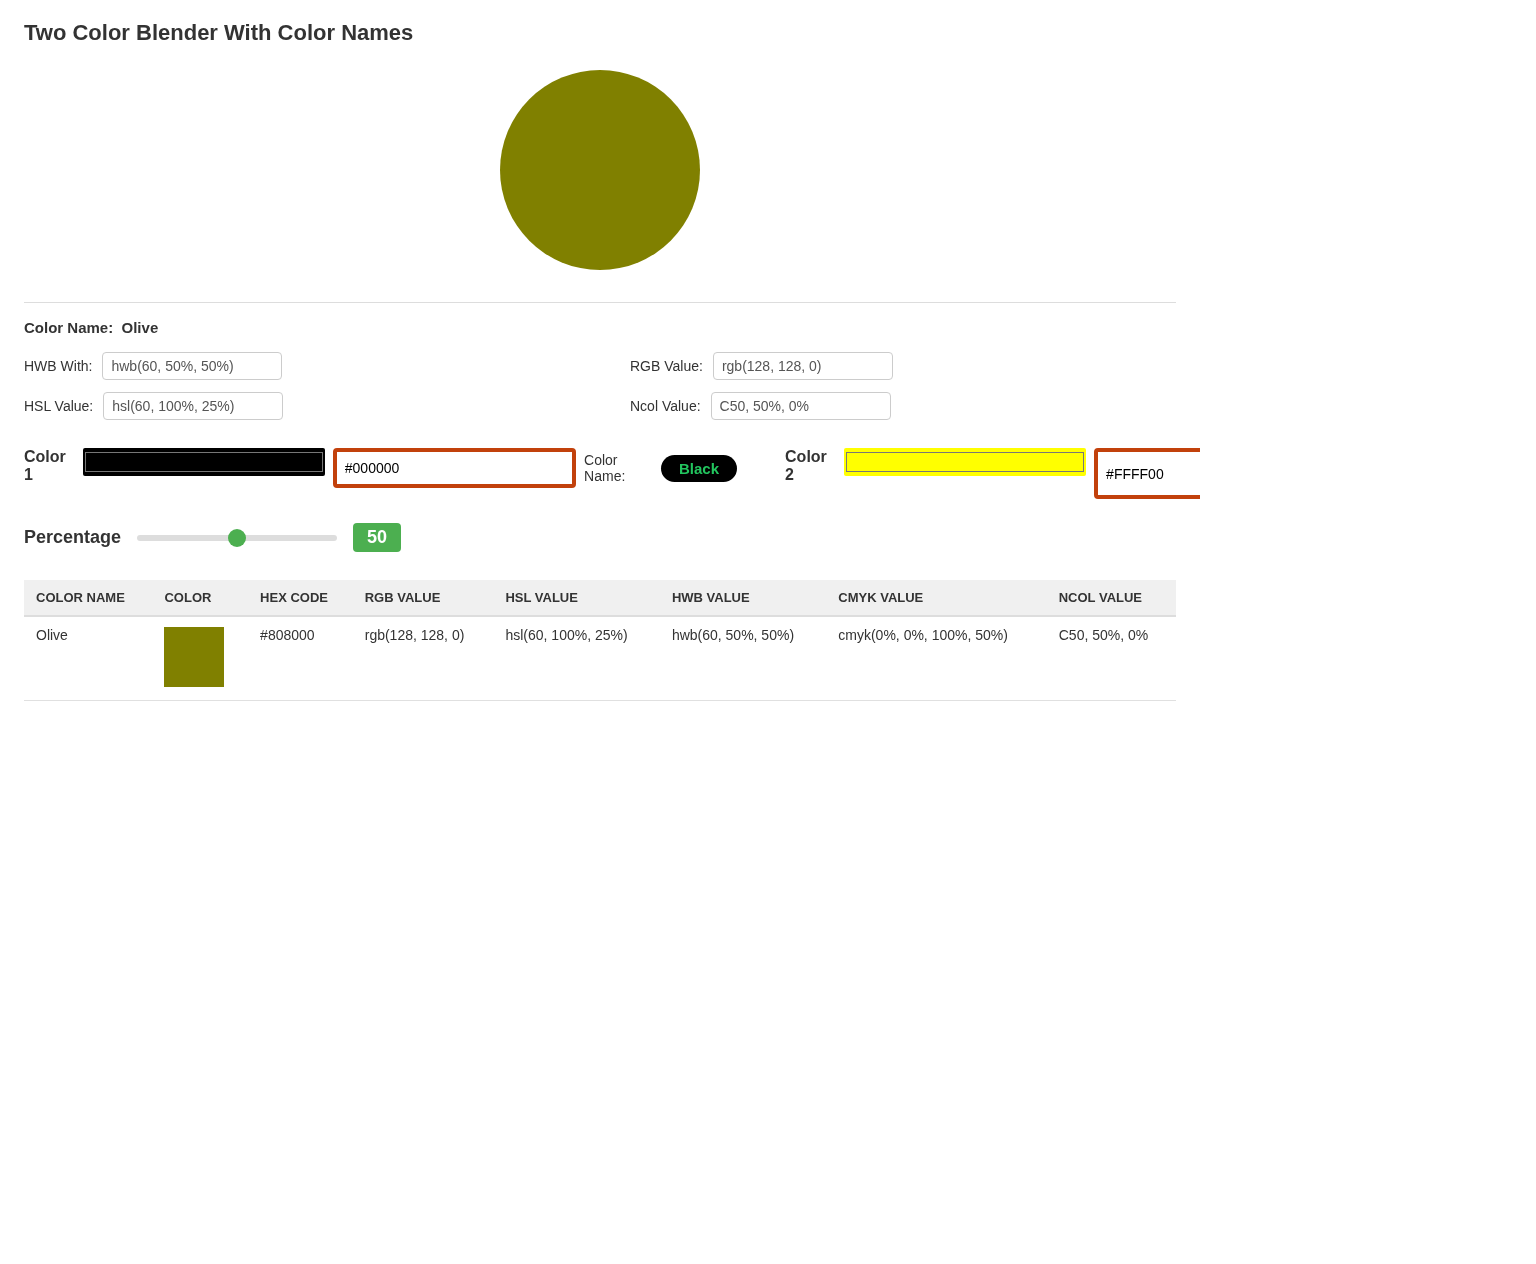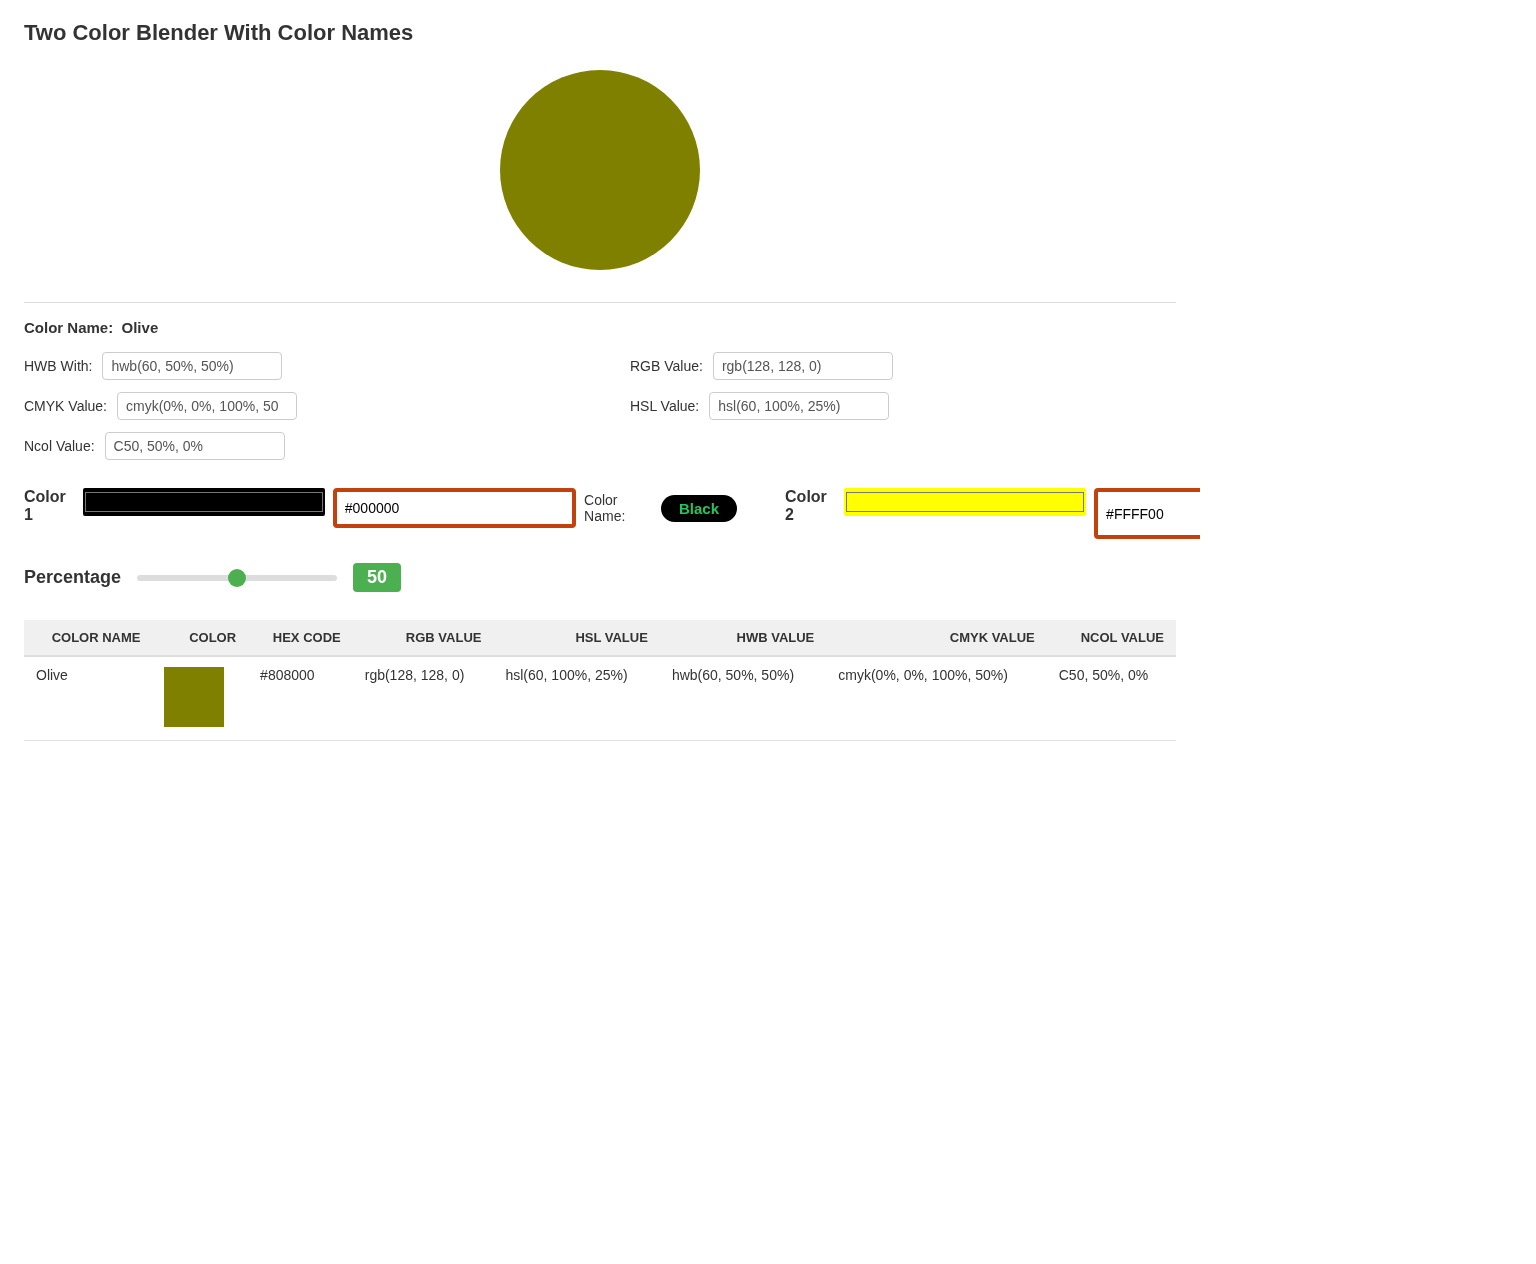--- a/index.html
+++ b/index.html
@@ -159,21 +159,21 @@
       font-weight: bold;
     }
     
     .results-table {
       width: 100%;
       border-collapse: collapse;
       margin-top: 8px;
     }
     .results-table th {
       background: #f0f0f0;
-      text-align: right;
+      text-align: left;
       padding: 10px 12px;
       font-size: 13px;
       font-weight: bold;
       border-bottom: 2px solid #ddd;
       white-space: nowrap;
     }
     .results-table td {
       padding: 10px 12px;
       border-bottom: 1px solid #e0e0e0;
       font-size: 14px;
@@ -203,24 +203,20 @@
 </div>
 
 <div class="values-grid">
   <div class="value-row">
     <label>HWB With:</label>
     <input type="text" class="medium" value="hwb(60, 50%, 50%)" style="">
   </div>
   <div class="value-row">
     <label>RGB Value:</label>
     <input type="text" class="medium" value="rgb(128, 128, 0)" style="">
-  </div>
-  <div class="value-row">
-    <label>CMYK Value:</label>
-    <input type="text" class="medium" value="cmyk(0%, 0%, 100%, 50" style="">
   </div>
   <div class="value-row">
     <label>HSL Value:</label>
     <input type="text" class="medium" value="hsl(60, 100%, 25%)" style="">
   </div>
   <div class="value-row">
     <label>Ncol Value:</label>
     <input type="text" class="medium" value="C50, 50%, 0%" style="">
   </div>
 </div>

